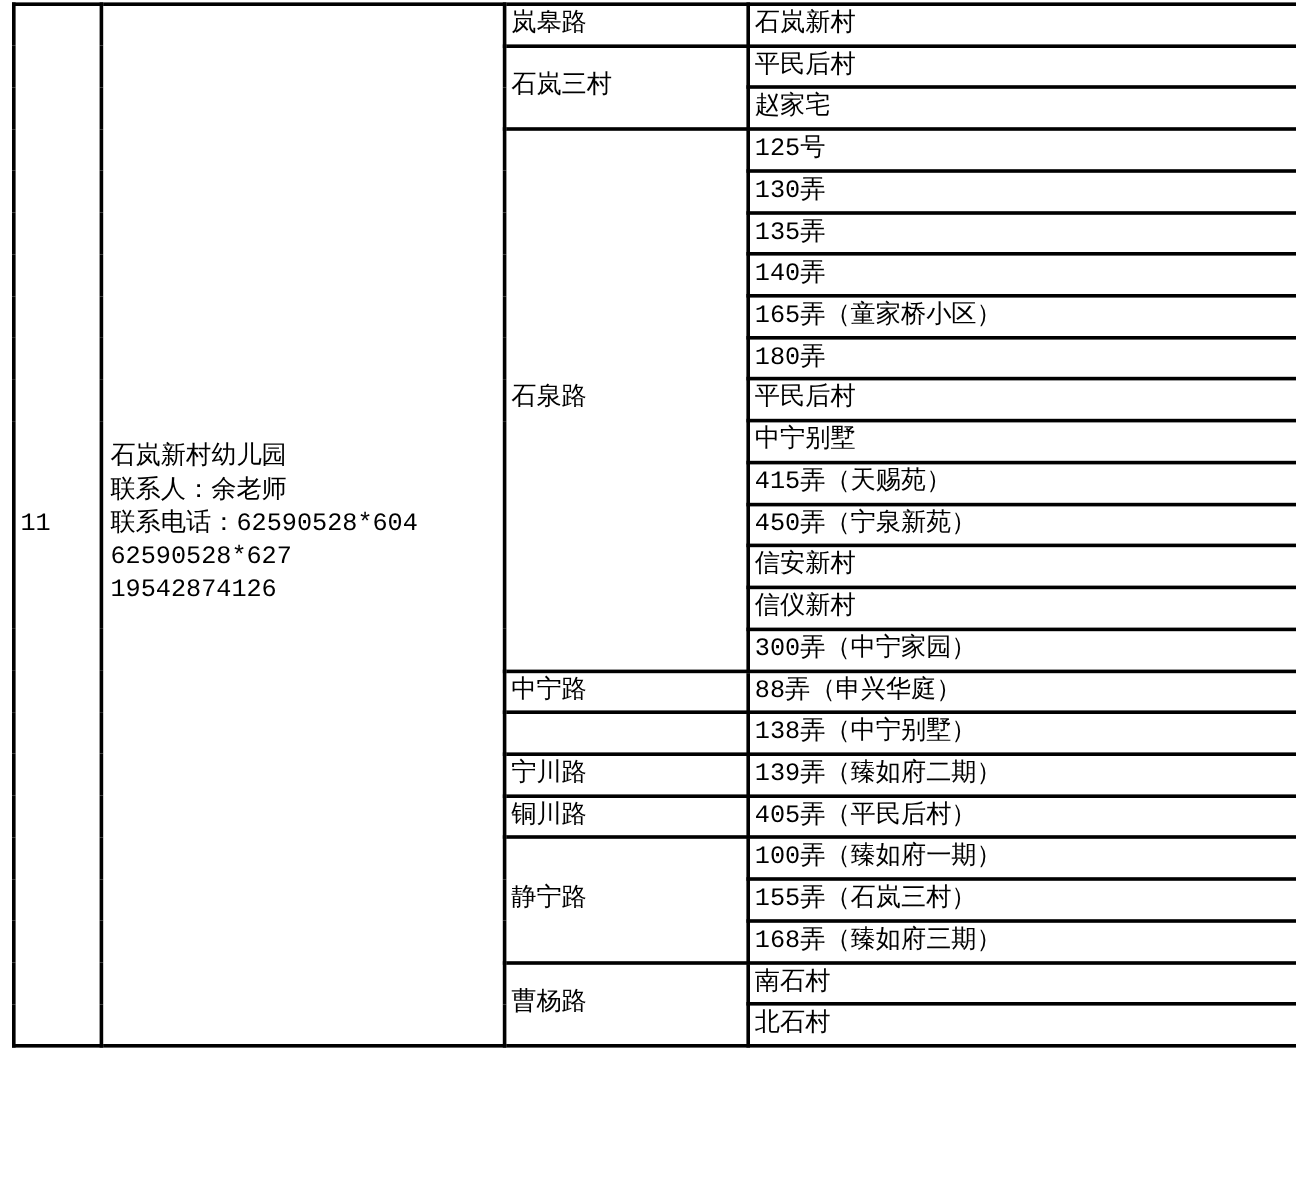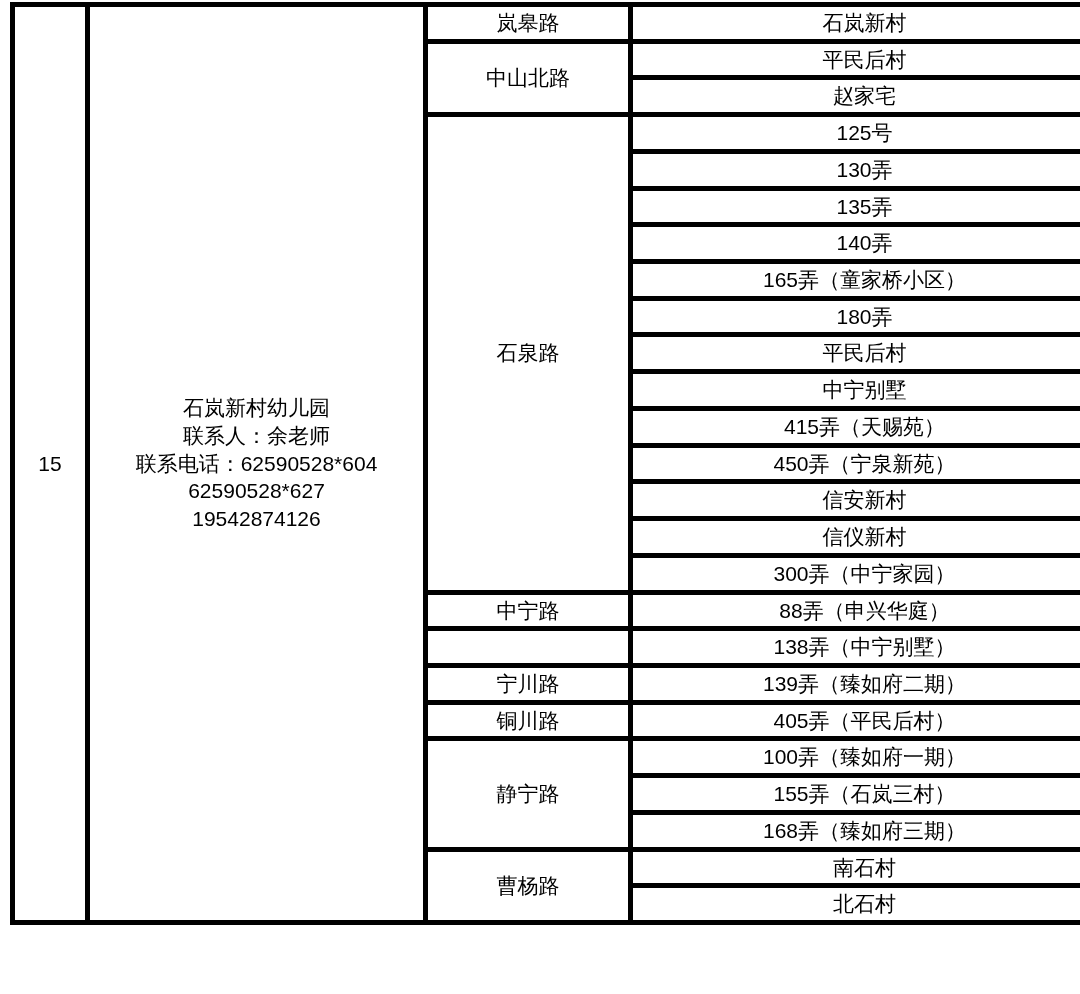--- a/index.html
+++ b/index.html
@@ -20,27 +20,26 @@
     overflow: hidden;
   }
   table.reg-table {
     border-collapse: collapse;
     table-layout: fixed;
     width: 1056px;
     margin-left: 10px;
     margin-top: 2px;
   }
   table.reg-table td {
-    border: 5px solid #000000;
-    text-align: center;
+    border: 3px solid #000000;
     vertical-align: middle;
     font-size: 21px;
     line-height: 1.32;
     padding: 2px 4px;
-    font-family: Liberation Sans, sans-serif;
+    font-family: Liberation Mono, monospace;
   }
   td.col-index {
     width: 62px;
     font-size: 20px;
   }
   td.col-school {
     width: 325px;
     font-size: 21.5px;
     line-height: 1.55;
     white-space: pre-line;
@@ -59,31 +58,31 @@
     padding: 0 2px;
   }
 </style>
 </head>
 <body>
 
 <div class="page">
   <table class="reg-table">
     <tbody>
         <tr>
-          <td class="col-index" rowspan="25">15</td>
+          <td class="col-index" rowspan="25">11</td>
           <td class="col-school" rowspan="25"><span class="school-inner">石岚新村幼儿园
 联系人：余老师
 联系电话：62590528*604
 62590528*627
 19542874126</span></td>
           <td class="col-road">岚皋路</td>
           <td class="col-addr">石岚新村</td>
         </tr>
         <tr>
-          <td class="col-road" rowspan="2">中山北路</td>
+          <td class="col-road" rowspan="2">石岚三村</td>
           <td class="col-addr">平民后村</td>
         </tr>
         <tr>
           <td class="col-addr">赵家宅</td>
         </tr>
         <tr>
           <td class="col-road" rowspan="13">石泉路</td>
           <td class="col-addr">125号</td>
         </tr>
         <tr>

